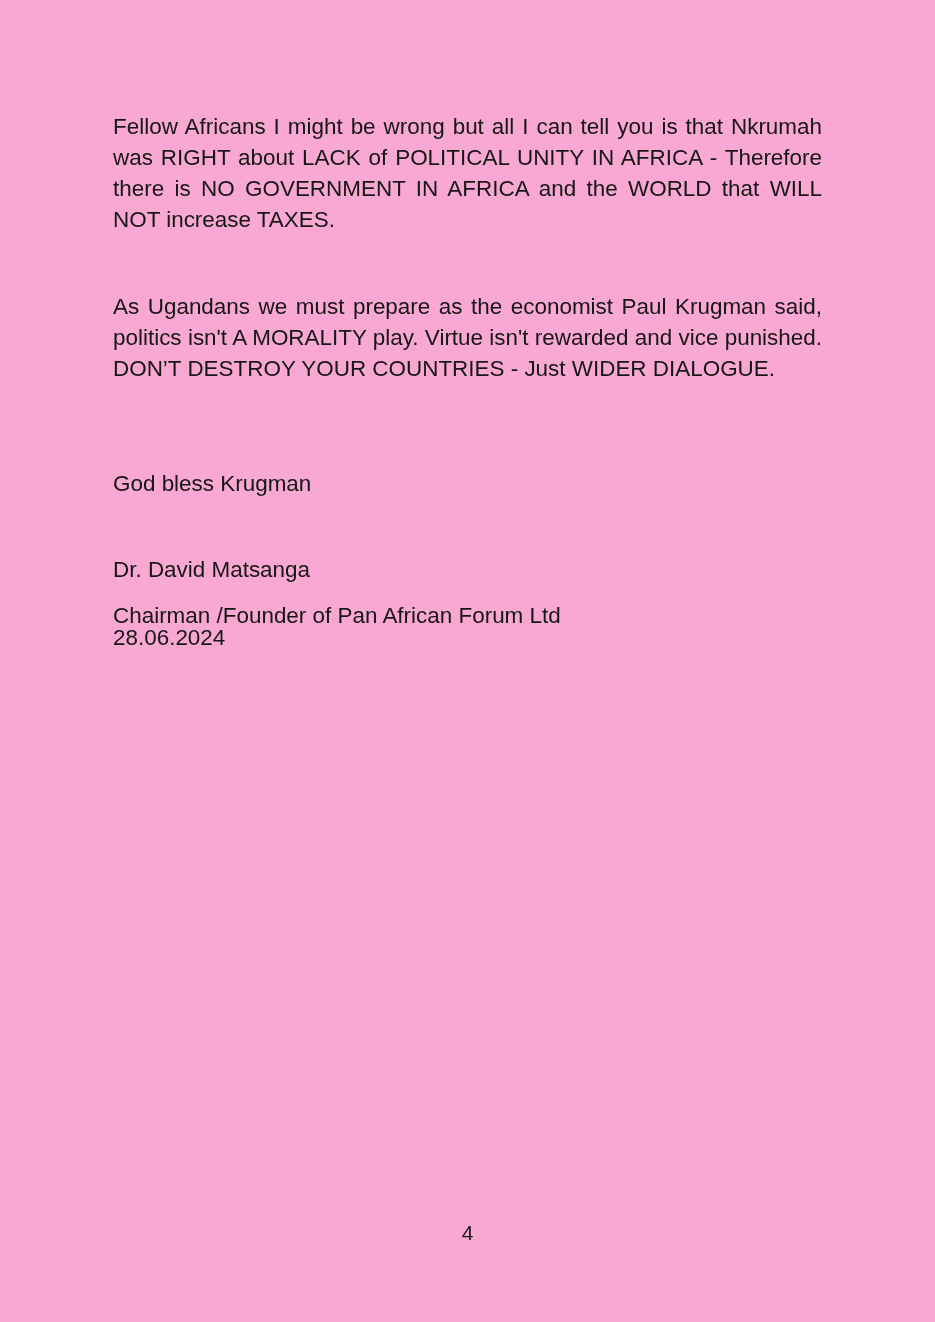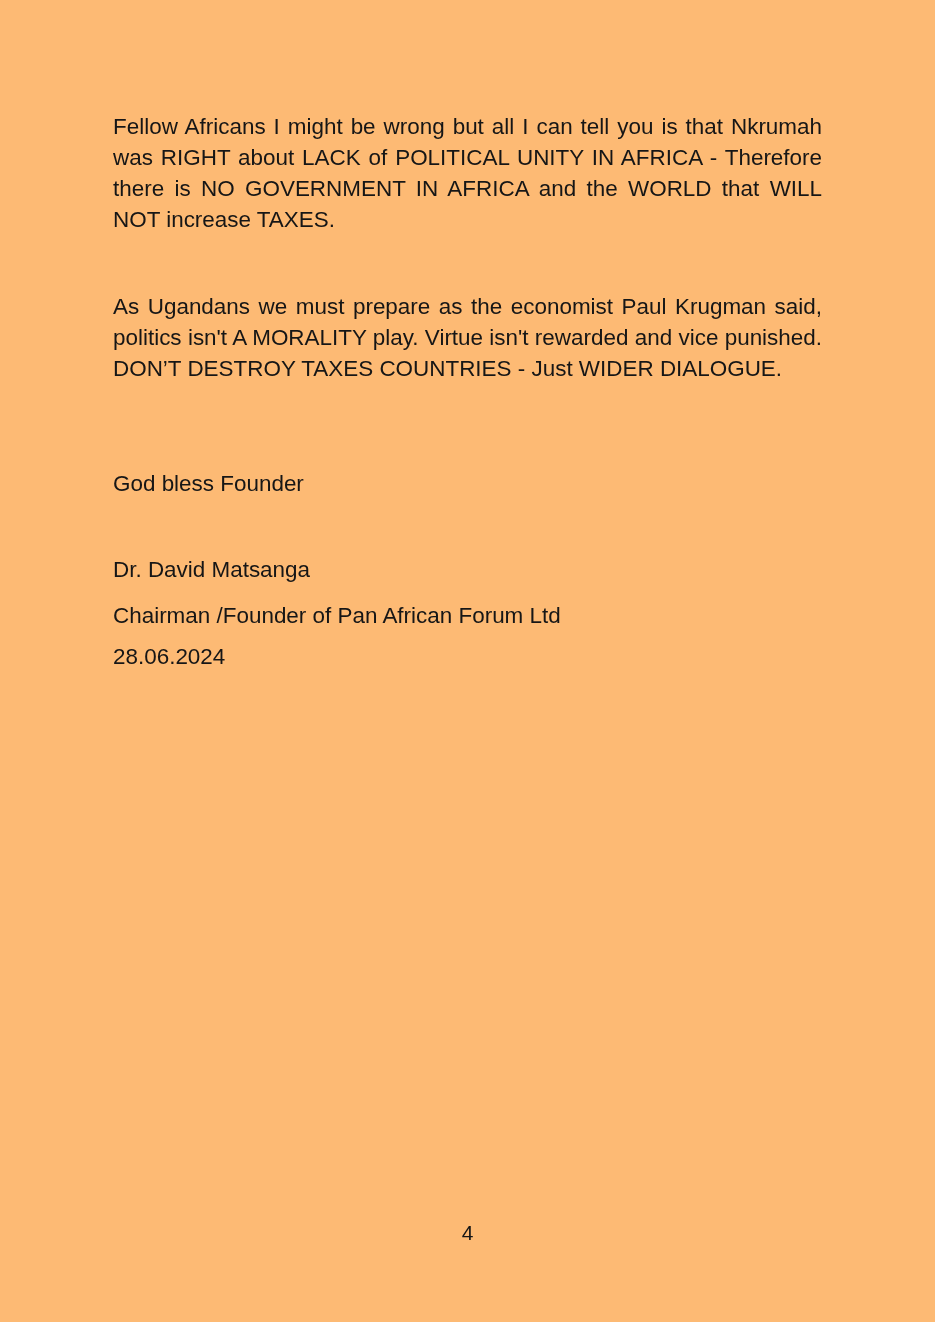--- a/index.html
+++ b/index.html
@@ -4,21 +4,21 @@
 <style>
   html, body {
     margin: 0;
     padding: 0;
     background: #ffffff;
   }
   .page {
     position: relative;
     width: 935px;
     height: 1322px;
-    background: #fdba74;
+    background: #f9a8d4;
     overflow: hidden;
     font-family: "Liberation Sans", "DejaVu Sans", sans-serif;
     color: #161616;
   }
   .body-text {
     position: absolute;
     left: 113px;
     width: 709px;
     margin: 0;
     font-size: 22.45px;
@@ -29,43 +29,43 @@
   .justified {
     text-align: justify;
     text-justify: inter-word;
     hyphens: none;
   }
   .para-1 { top: 111px; }
   .para-2 { top: 291px; }
   .closing-line { top: 468px; }
   .sig-name  { top: 554px; }
   .sig-title { top: 600px; }
-  .sig-date  { top: 641px; }
+  .sig-date  { top: 622px; }
   .page-footer {
     position: absolute;
     top: 1217px;
     left: 0;
     width: 935px;
     text-align: center;
     margin: 0;
     font-size: 21px;
     line-height: 31px;
     color: #161616;
   }
 </style>
 </head>
 <body>
 
 <div class="page">
 
   <p class="body-text justified para-1">Fellow Africans I might be wrong but all I can tell you is that Nkrumah was RIGHT about LACK of POLITICAL UNITY IN AFRICA - Therefore there is NO GOVERNMENT IN AFRICA and the WORLD that WILL NOT increase TAXES.</p>
 
-  <p class="body-text justified para-2">As Ugandans we must prepare as the economist Paul Krugman said, politics isn't A MORALITY play. Virtue isn't rewarded and vice punished. DON’T DESTROY TAXES COUNTRIES - Just WIDER DIALOGUE.</p>
+  <p class="body-text justified para-2">As Ugandans we must prepare as the economist Paul Krugman said, politics isn't A MORALITY play. Virtue isn't rewarded and vice punished. DON’T DESTROY YOUR COUNTRIES - Just WIDER DIALOGUE.</p>
 
-  <p class="body-text closing-line">God bless Founder</p>
+  <p class="body-text closing-line">God bless Krugman</p>
 
   <p class="body-text sig-title">Chairman /Founder of Pan African Forum Ltd</p>
 
   <p class="body-text sig-name">Dr. David Matsanga</p>
 
   <p class="body-text sig-date">28.06.2024</p>
 
   <p class="page-footer">4</p>
 
 </div>

